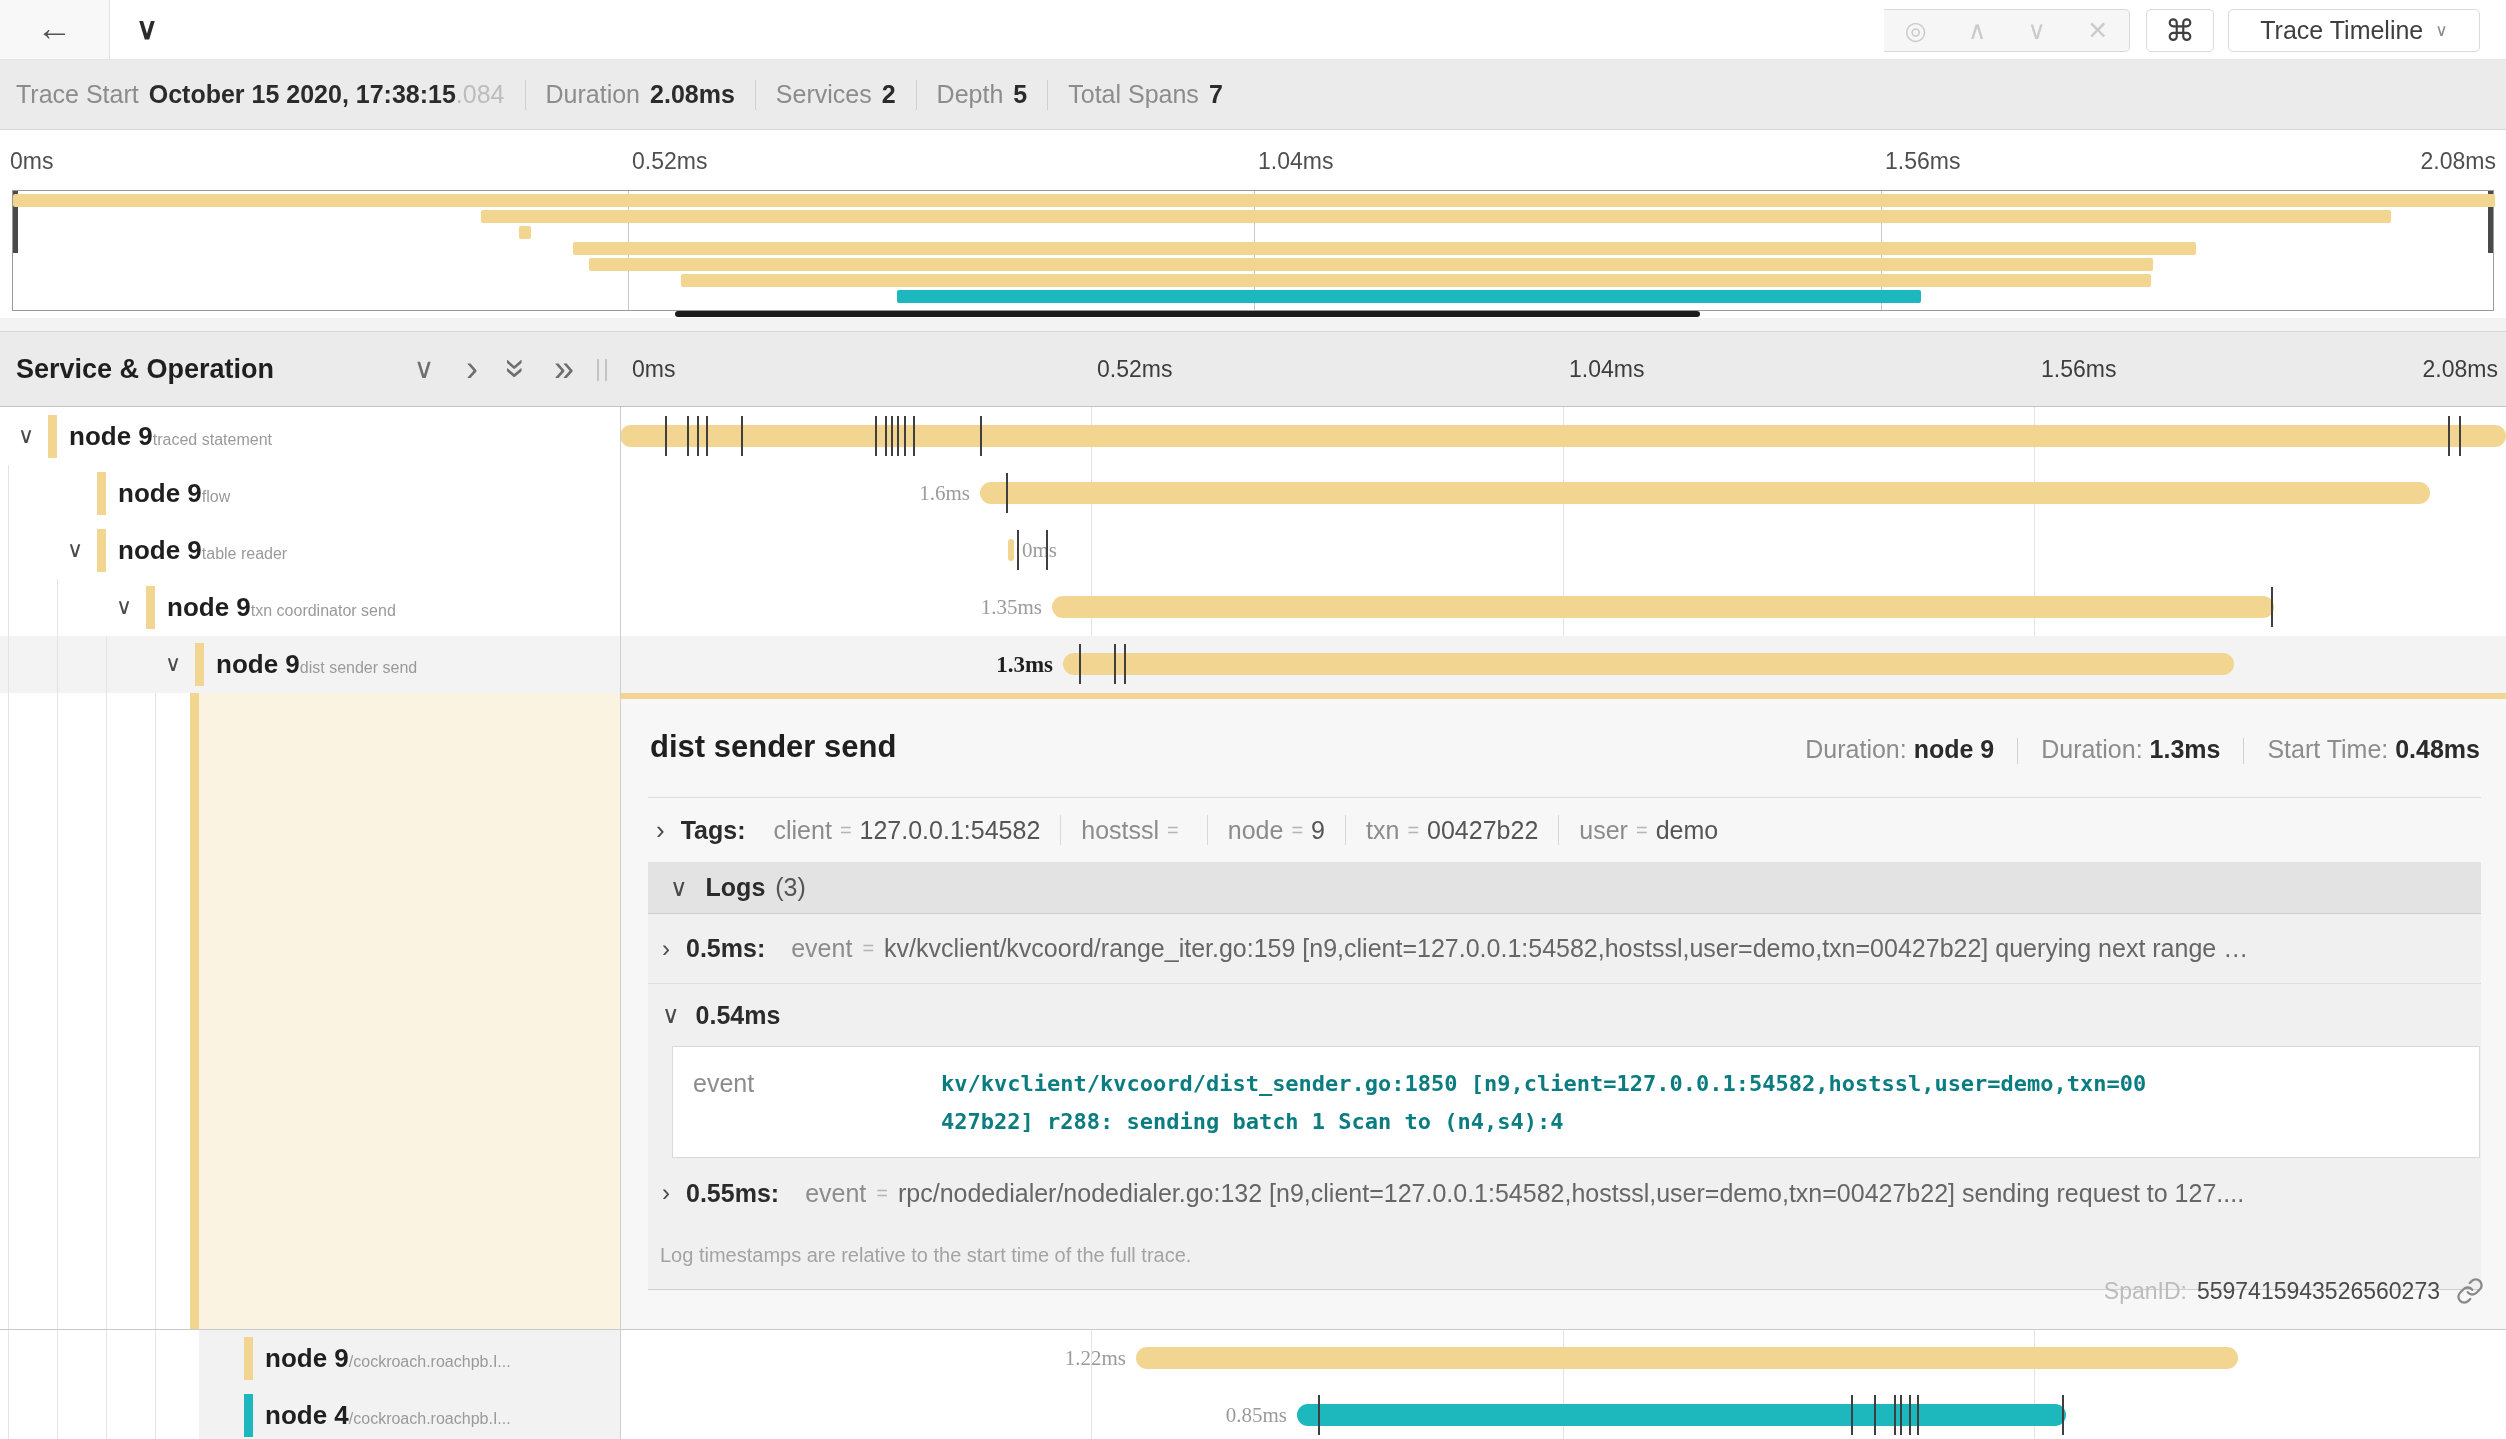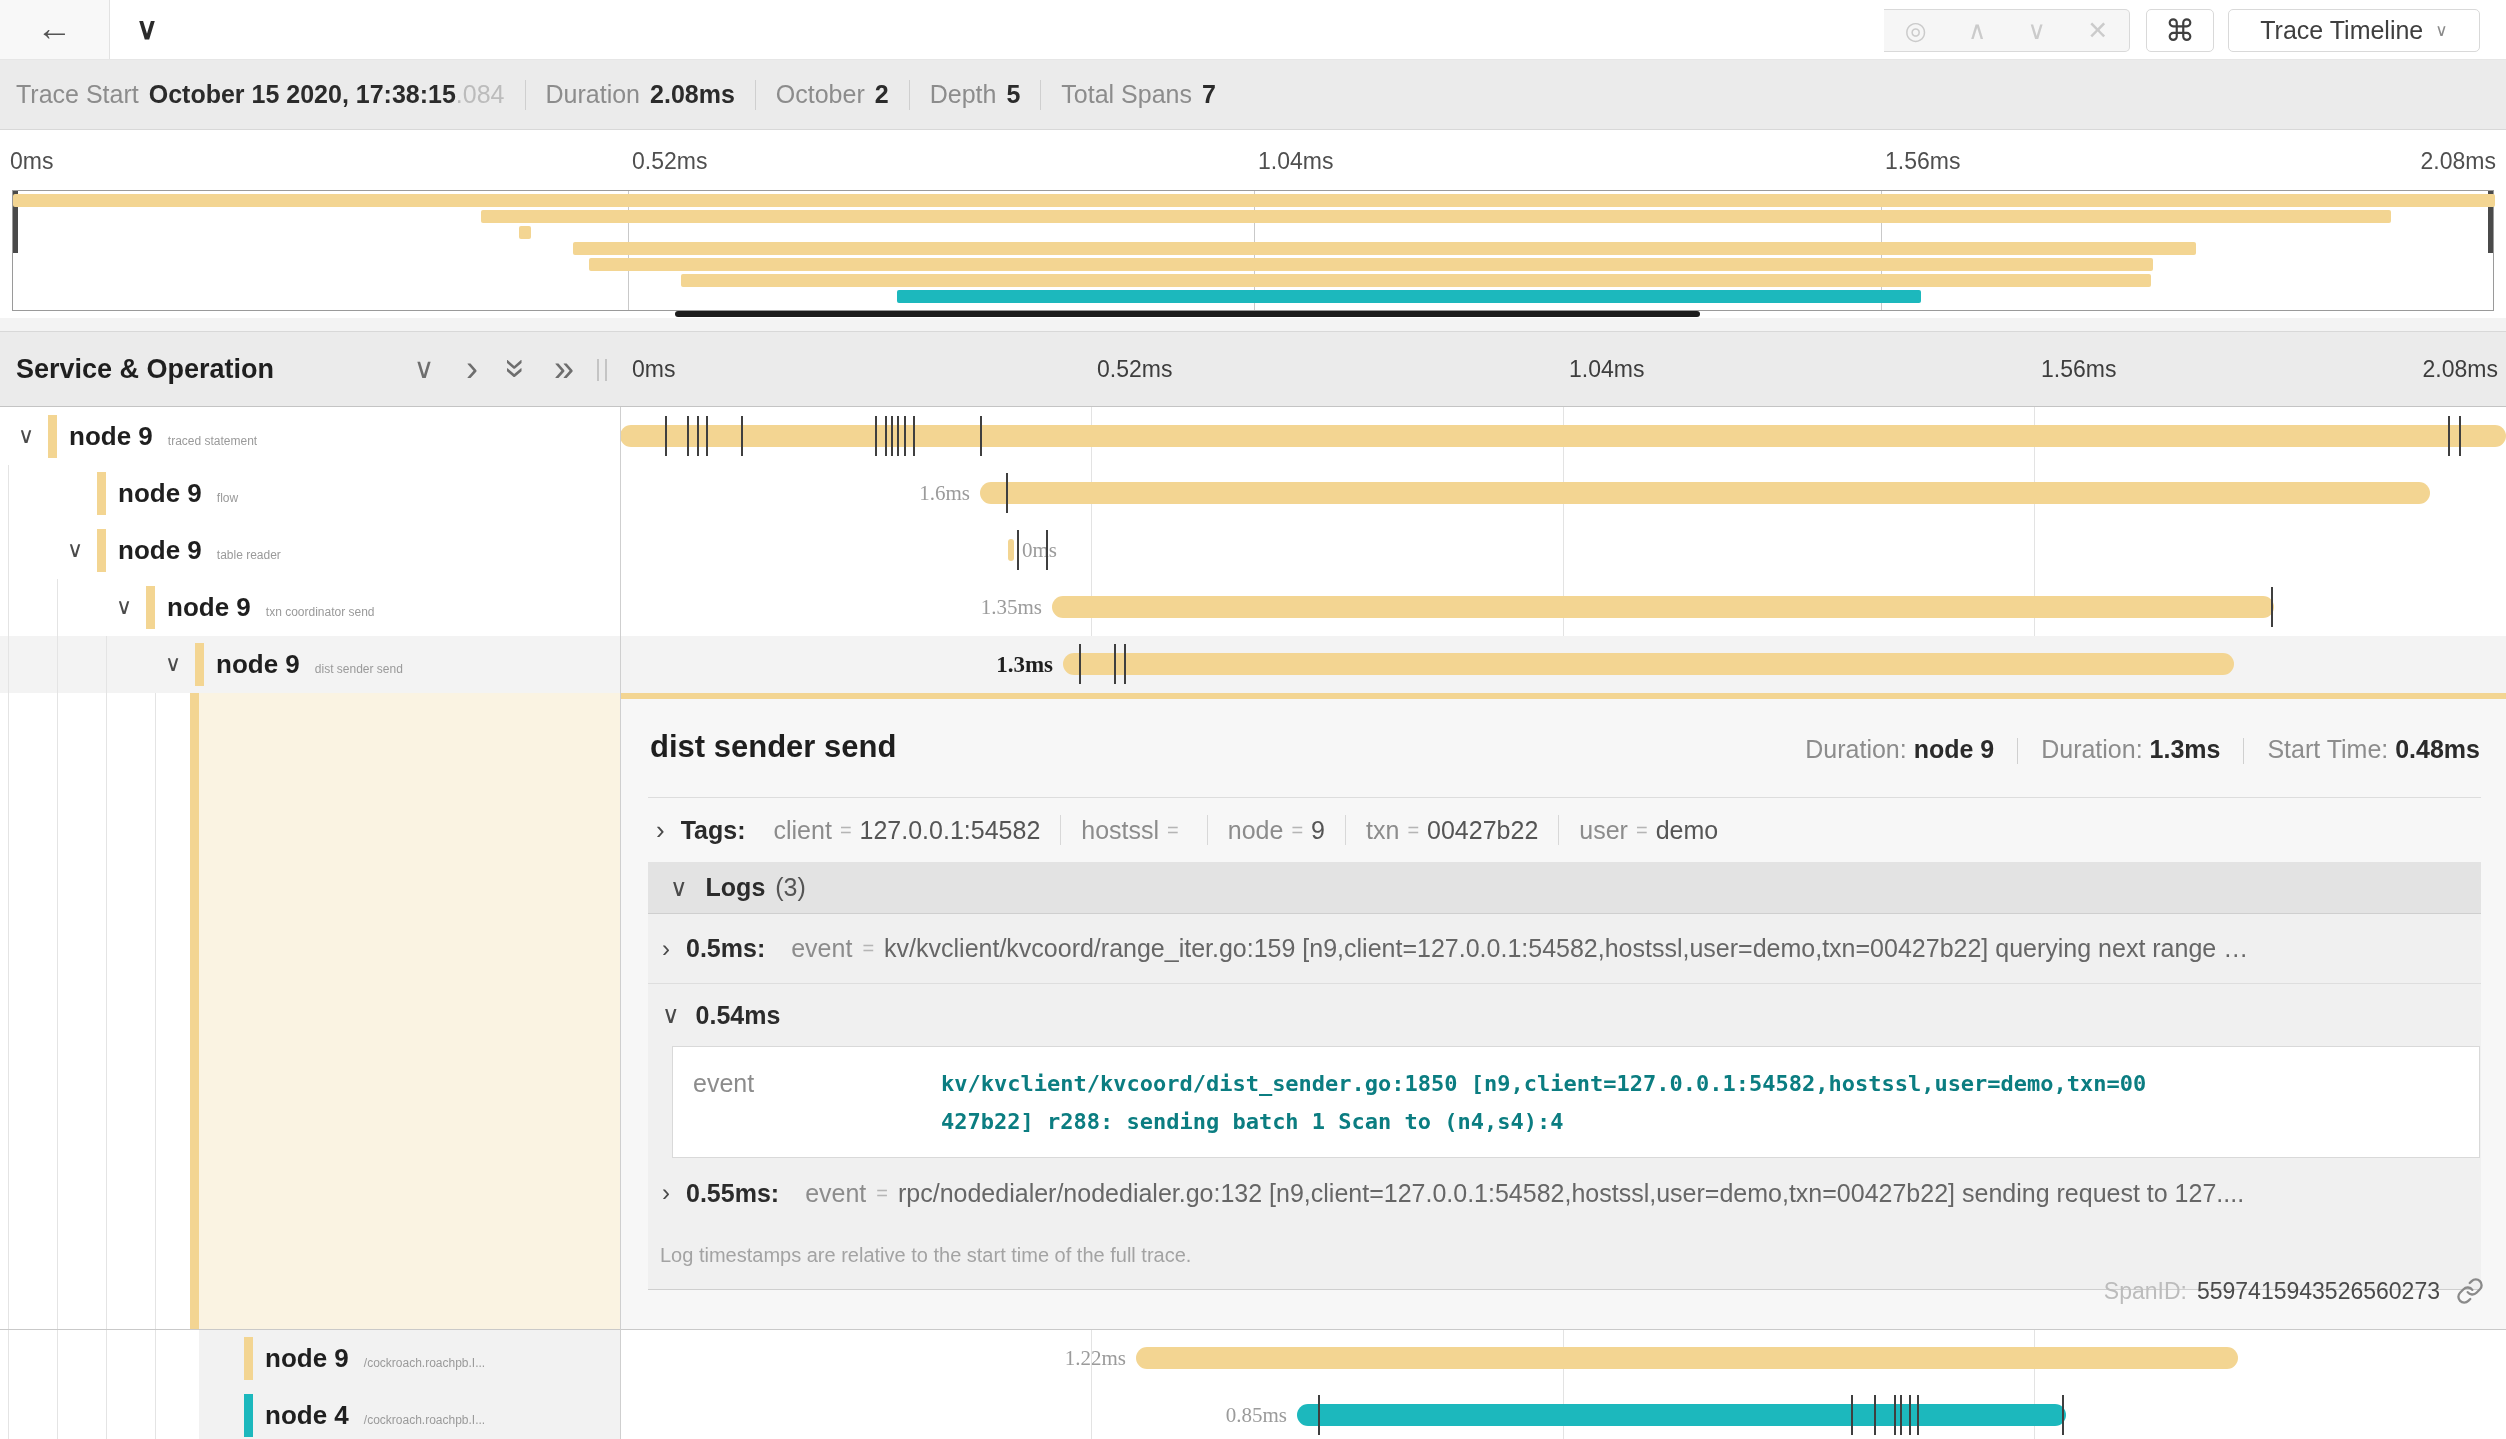--- a/index.html
+++ b/index.html
@@ -65,21 +65,21 @@
 
   
   .row { position:absolute; left:0; width:2506px; height:57px; z-index:2; cursor:pointer; }
   .row.selected { background:#f3f3f3; }
   .tree { position:absolute; left:0; top:0; width:620px; height:57px; overflow:hidden; }
   .guide { position:absolute; top:0; width:1px; height:57px; background:#e4e4e4; }
   .dimbg { position:absolute; left:199px; top:0; width:421px; height:57px; background:#f2f2f2; }
   .tchev { position:absolute; top:0; height:57px; line-height:55px; font-size:22px; color:#4a4a4a; }
   .cbar { position:absolute; top:7px; width:9px; height:43px; }
   .svcname { position:absolute; top:0; height:57px; line-height:57px; font-size:26px; font-weight:bold; color:#1f1f1f; white-space:nowrap; }
-  .opname { font-weight:normal; font-size:12px; color:#9a9a9a; margin-left:15px; }
+  .opname { font-weight:normal; font-size:16px; color:#9a9a9a; }
   .tl { position:absolute; left:620px; top:0; width:1886px; height:57px;font-family:Liberation Serif, serif; }
   .bar { position:absolute; top:17px; height:22px; border-radius:11px; }
   .tick { position:absolute; top:8px; width:2px; height:40px; background:#3f3f3f; }
   .dur { position:absolute; top:0; height:57px; line-height:57px; font-size:21px; color:#9b9b9b; white-space:nowrap; }
   .dur.sel { color:#1f1f1f; font-weight:bold; font-size:23px; }
 
   
   .det-left-guides { left:0; top:693px; width:190px; height:637px; background:#fff; z-index:4; }
   .det-left-guides .guide { height:637px; }
   .det-strip { left:190px; top:693px; width:9px; height:637px; background:#f3d592; z-index:4; }
@@ -155,21 +155,21 @@
     </div>
   </div>
 
   <div class="abs infobar">
     <span class="lbl">Trace Start</span>
     <span class="val"><span>October 15 2020, 17:38:15</span><span class="frac">.084</span></span>
     <span class="sep"></span>
     <span class="lbl">Duration</span>
     <span class="val">2.08ms</span>
     <span class="sep"></span>
-    <span class="lbl">October</span>
+    <span class="lbl">Services</span>
     <span class="val">2</span>
     <span class="sep"></span>
     <span class="lbl">Depth</span>
     <span class="val">5</span>
     <span class="sep"></span>
     <span class="lbl">Total Spans</span>
     <span class="val">7</span>
   </div>
 
   <div class="abs minimap">

